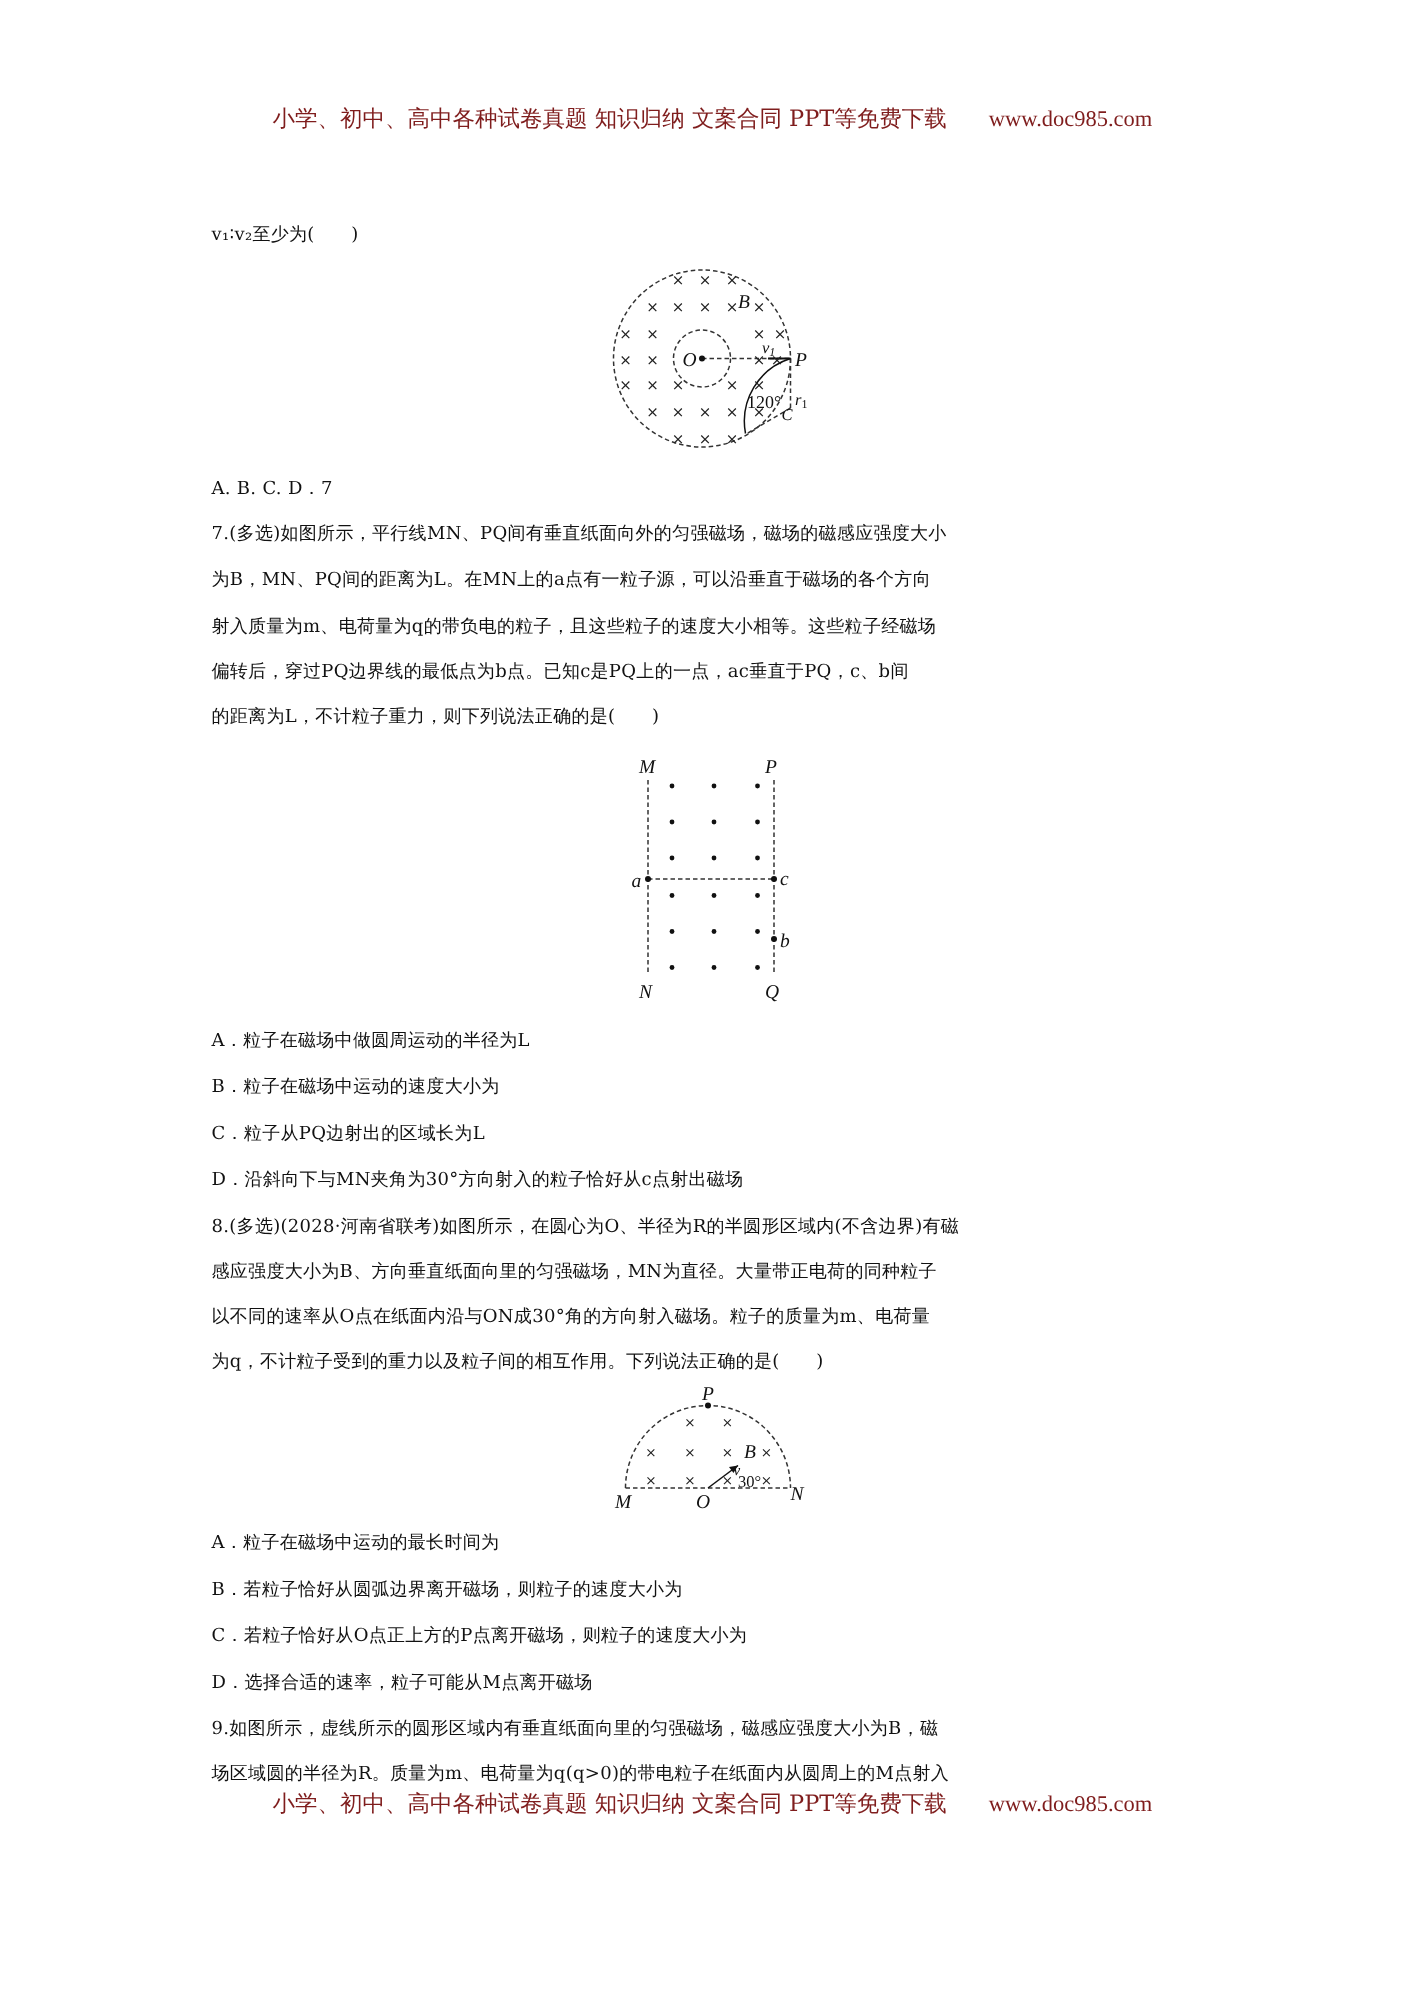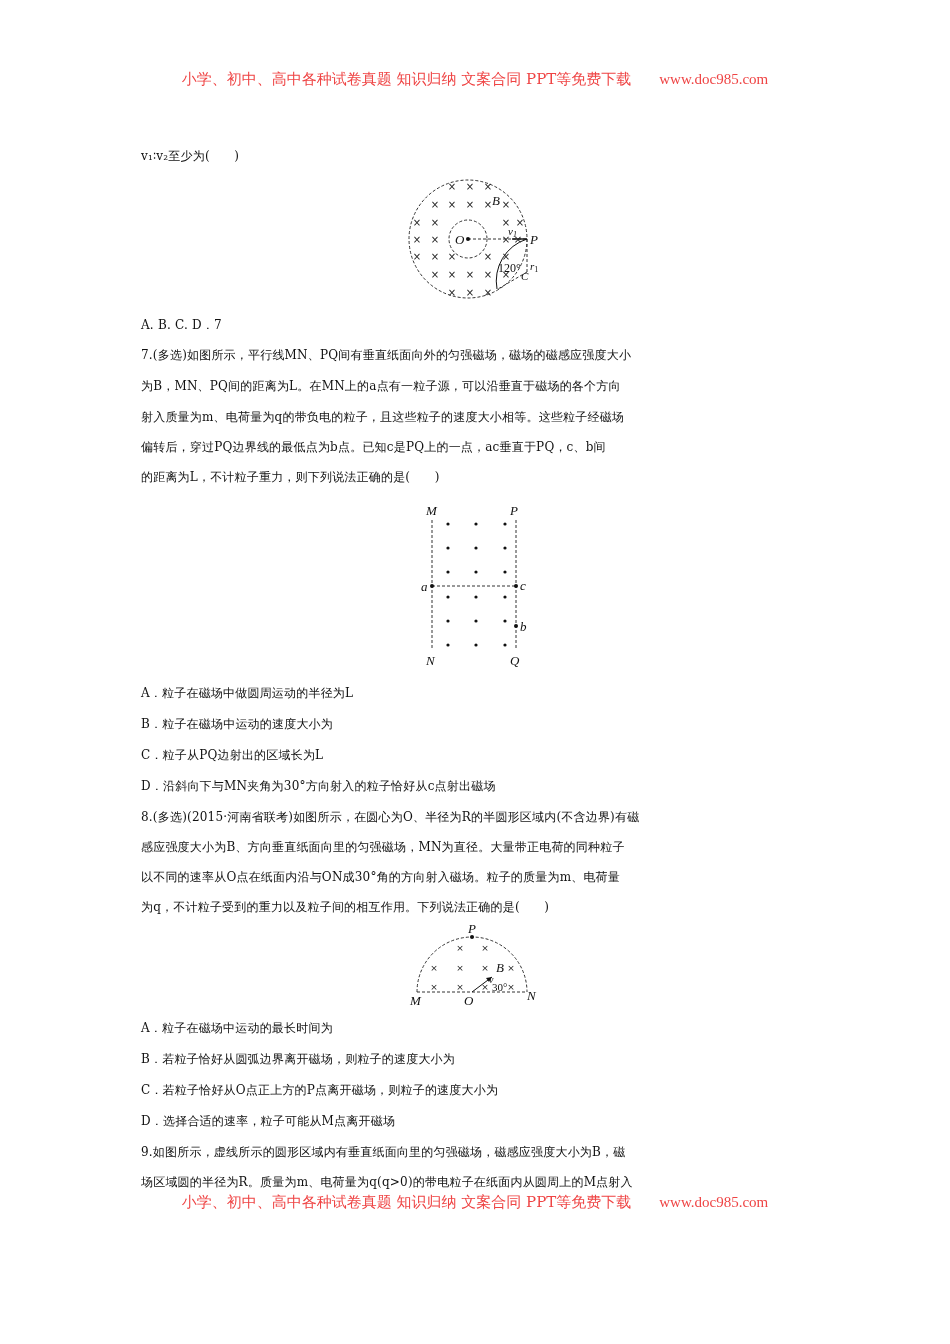--- a/index.html
+++ b/index.html
@@ -1,18 +1,18 @@
 <!DOCTYPE html>
 <html><head>
 <meta charset="utf-8">
 <style>
   html, body { margin:0; padding:0; background:#ffffff; }
   body { width:950px; height:1344px; position:relative; overflow:hidden;
          font-family:"DejaVu Serif","Liberation Serif",serif; color:#111; }
-  .hdr { position:absolute; left:0; width:950px; text-align:center; font-size:15px; color:#ef4444; }
+  .hdr { position:absolute; left:0; width:950px; text-align:center; font-size:15px; color:#7f1d1d; }
   .hdr .site { margin-left:28px; font-family:"Liberation Serif",serif; }
   .line { position:absolute; left:141px; font-size:12px; line-height:20px; white-space:nowrap; letter-spacing:0.2px; }
   .fig { position:absolute; }
 </style>
 </head>
 <body>
 
 <div class="hdr" style="top:70px;">
   <span>小学、初中、高中各种试卷真题  知识归纳  文案合同  PPT等免费下载</span><span class="site">www.doc985.com</span>
 </div>
@@ -118,21 +118,21 @@
     <text x="16" y="165">N</text>
     <text x="100" y="165">Q</text>
   </g>
 </svg>
 
 <div class="line" style="top:683px;">A．粒子在磁场中做圆周运动的半径为L</div>
 <div class="line" style="top:714px;">B．粒子在磁场中运动的速度大小为</div>
 <div class="line" style="top:745px;">C．粒子从PQ边射出的区域长为L</div>
 <div class="line" style="top:776px;">D．沿斜向下与MN夹角为30°方向射入的粒子恰好从c点射出磁场</div>
 
-<div class="line" style="top:807px;">8.(多选)(2015·河南省联考)如图所示，在圆心为O、半径为R的半圆形区域内(不含边界)有磁</div>
+<div class="line" style="top:807px;">8.(多选)(2028·河南省联考)如图所示，在圆心为O、半径为R的半圆形区域内(不含边界)有磁</div>
 <div class="line" style="top:837px;">感应强度大小为B、方向垂直纸面向里的匀强磁场，MN为直径。大量带正电荷的同种粒子</div>
 <div class="line" style="top:867px;">以不同的速率从O点在纸面内沿与ON成30°角的方向射入磁场。粒子的质量为m、电荷量</div>
 <div class="line" style="top:897px;">为q，不计粒子受到的重力以及粒子间的相互作用。下列说法正确的是(　　)</div>
 
 <svg class="fig" style="left:400px;top:915px;" width="150" height="95" viewBox="0 0 150 95">
   <g stroke="#333" stroke-width="1" stroke-dasharray="3,2" fill="none">
     <path d="M17 77 A 55 55 0 0 1 127 77"></path>
     <line x1="17" y1="77" x2="127" y2="77"></line>
   </g>
   <line x1="72" y1="77" x2="92" y2="62" stroke="#111" stroke-width="1"></line>

